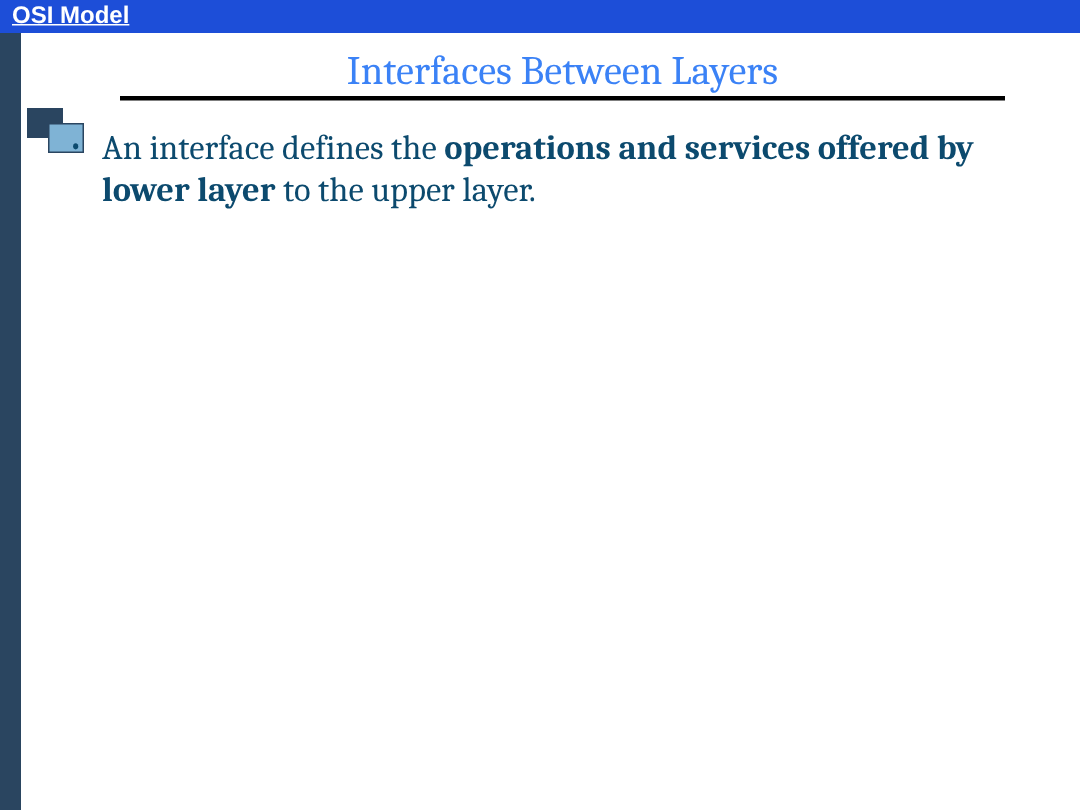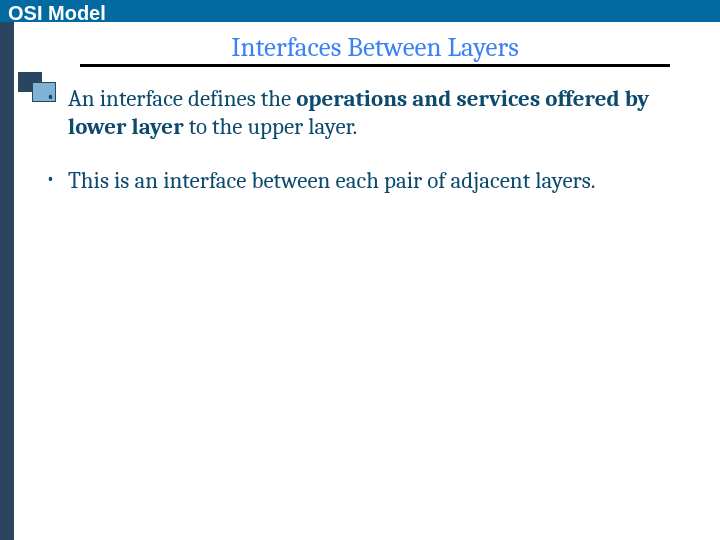--- a/index.html
+++ b/index.html
@@ -9,28 +9,29 @@
     }
     body {
       width: 720px;
       height: 540px;
       background: #ffffff;
       font-family: Cambria, Georgia, 'Times New Roman', serif;
       position: relative;
       overflow: hidden;
     }
     .header-bar {
-      background: #0369a1;
+      background: #1d4ed8;
       color: #ffffff;
       padding: 2px 8px;
       font-family: Arial, Helvetica, sans-serif;
-      font-size: 20px;
+      font-size: 16px;
       font-weight: bold;
       width: 100%;
       height: 22px;
+      text-decoration: underline;
     }
     .title-area {
       padding: 10px 40px 0 80px;
       position: relative;
     }
     .title {
       font-size: 27px;
       font-weight: normal;
       color: #3b82f6;
       text-align: center;
@@ -113,17 +114,14 @@
 
 <div class="title-area">
   <h1 class="title">Interfaces Between Layers</h1>
 </div>
 
 <div class="content">
   <ul>
     <li>
       <span>An interface defines the </span><span class="bold">operations and services offered by lower layer</span><span> to the upper layer.</span>
     </li>
-    <li>
-      <span>This is an interface between each pair of adjacent layers.</span><span class="bold"></span><span></span>
-    </li>
   </ul>
 </div>
 
 </body></html>

